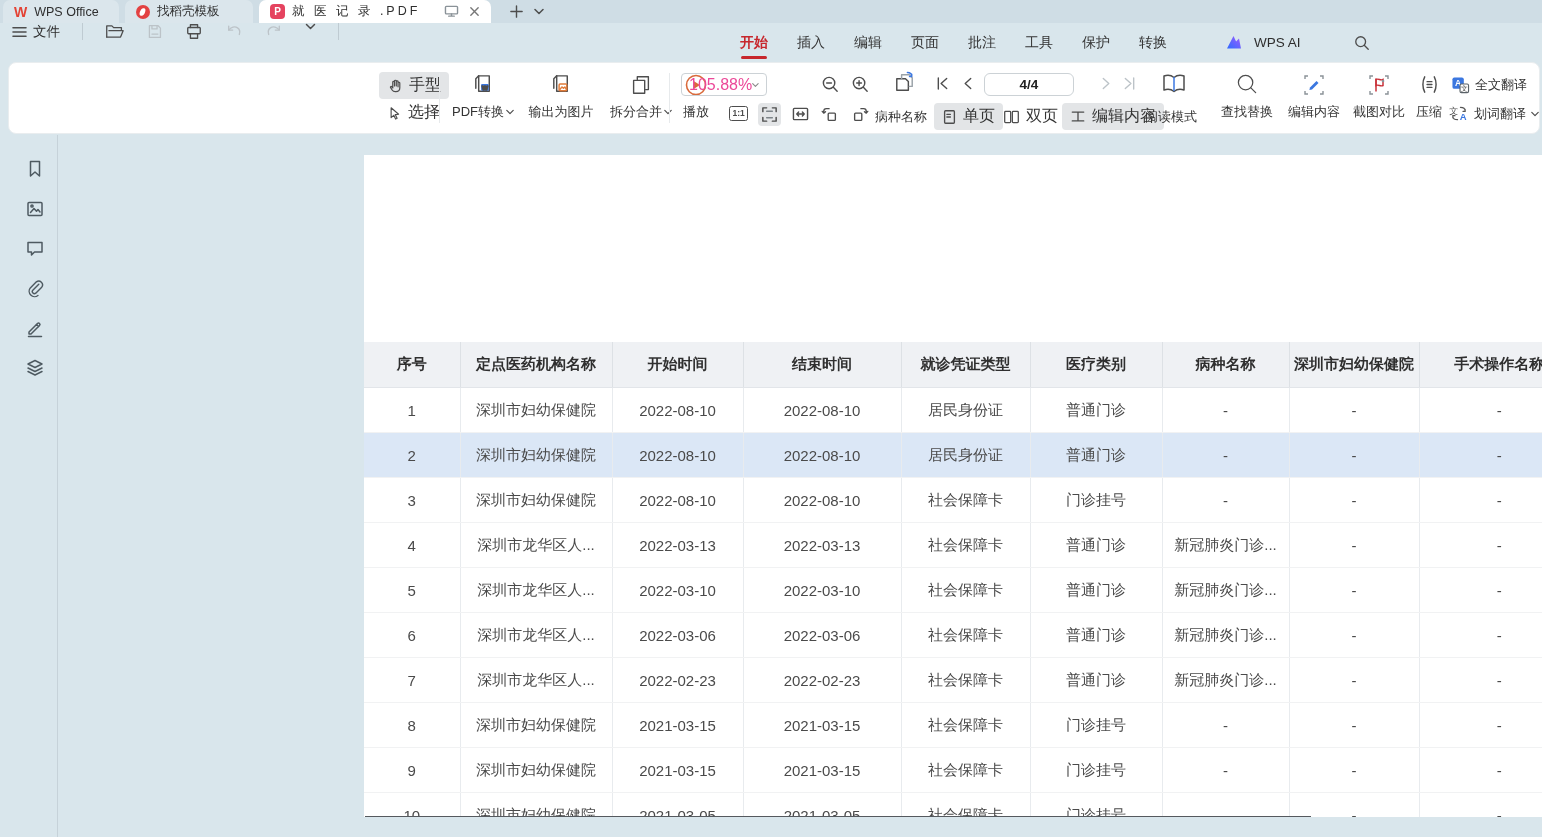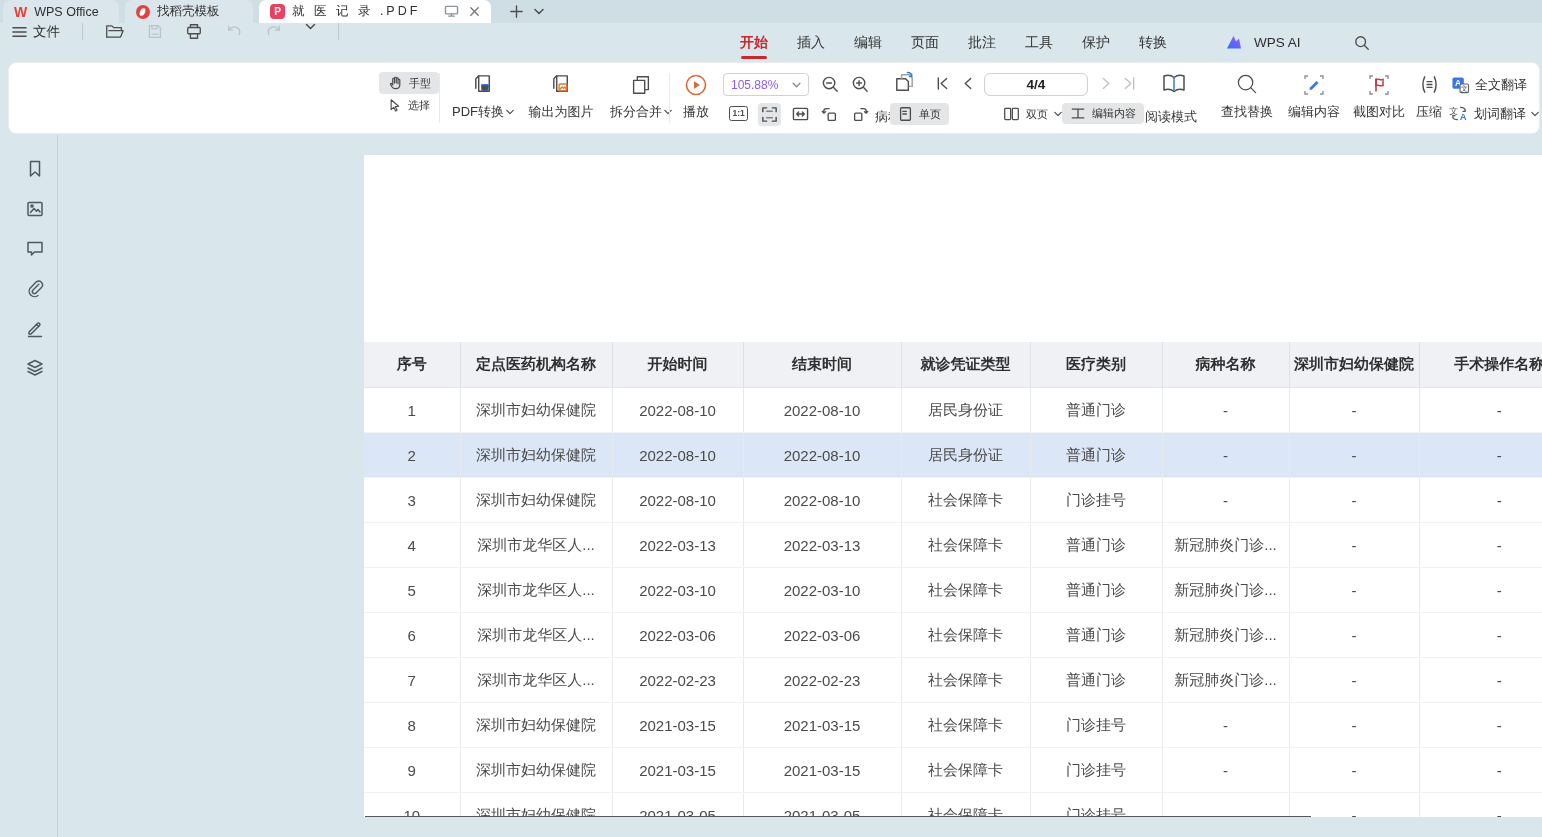--- a/index.html
+++ b/index.html
@@ -27,29 +27,29 @@
   .qdiv{width:1px;height:17px;background:#bfcbd2}
   .filebtn{display:flex;align-items:center;gap:6px;font-size:13.5px;color:#2e2e2e}
   #menubar{position:absolute;left:740px;top:0;height:39px;display:flex;align-items:center;gap:29px;font-size:14px;color:#333}
   .menu-item{position:relative;cursor:default;white-space:nowrap}
   .menu-item.active{color:#c7272d;font-weight:bold}
   .menu-item.active::after{content:"";position:absolute;left:50%;transform:translateX(-50%);bottom:-7px;width:26px;height:2.5px;background:#c7272d;border-radius:2px}
   .ai-cluster{display:flex;align-items:center;gap:12px;margin-left:30px;font-size:13.5px;color:#2e2e2e}
   
   #ribbon{position:absolute;left:8px;top:62px;width:1532px;height:72px;background:#fff;border:1px solid #e9edef;border-radius:8px;box-sizing:border-box}
   .sep{position:absolute;top:10px;width:1px;height:50px;background:#e7eaec}
-  .pill{display:flex;align-items:center;gap:6px;font-size:11px;color:#333;padding:3px 8px;border-radius:4px;white-space:nowrap}
+  .pill{display:flex;align-items:center;gap:6px;font-size:16px;color:#333;padding:3px 8px;border-radius:4px;white-space:nowrap}
   .pill.sel{background:#e3e5e7}
   .stack{position:absolute;top:8px;display:flex;flex-direction:column;align-items:center;gap:5px;font-size:13px;color:#333;white-space:nowrap}
   .stack .lbl{display:flex;align-items:center;gap:2px}
   .iconbox{height:27px;display:flex;align-items:center;justify-content:center}
   .selbox{background:#e3e5e7;border-radius:4px;padding:2px}
-  .zoombox{position:absolute;left:714px;top:10px;width:86px;height:23px;border:1px solid #ccd2d6;border-radius:4px;
-           display:flex;align-items:center;justify-content:space-between;padding:0 7px;font-size:12px;color:#8b5cf6;box-sizing:border-box}
-  .pagebox{position:absolute;left:975px;top:10px;width:104px;height:23px;border:1px solid #ccd2d6;border-radius:6px;
+  .zoombox{position:absolute;left:672px;top:10px;width:86px;height:23px;border:1px solid #ccd2d6;border-radius:4px;
+           display:flex;align-items:center;justify-content:space-between;padding:0 7px;font-size:16px;color:#ec4899;box-sizing:border-box}
+  .pagebox{position:absolute;left:975px;top:10px;width:90px;height:23px;border:1px solid #ccd2d6;border-radius:6px;
            display:flex;align-items:center;justify-content:center;font-size:13.5px;font-weight:bold;color:#222;box-sizing:border-box}
   .navbtn{position:absolute;top:13px}
   .one2one{border:1.4px solid #4d4d4d;border-radius:2.5px;font-size:8.5px;font-weight:bold;color:#4d4d4d;padding:2px 2.5px;line-height:1}
   .rowlabel{position:absolute;font-size:13px;color:#333;white-space:nowrap}
   .inline-tool{position:absolute;display:flex;align-items:center;gap:5px;font-size:13px;color:#333;white-space:nowrap}
   
   #docarea{position:absolute;left:12px;top:135px;width:100%;height:702px;background:#d9e6ec}
   #sidebar{position:absolute;left:0;top:0;width:46px;height:100%;border-right:1px solid #c6d2d9;display:flex;flex-direction:column;align-items:center;padding-top:24px;gap:20px;box-sizing:border-box}
   #sidebar svg{stroke:#4e5a61}
   #page{position:absolute;left:352px;top:20px;right:0;height:662px;background:#fff;overflow:hidden}
@@ -311,21 +311,21 @@
         <path d="M11.5 2v12M2.5 2.5L8.5 8l-6 5.5"></path>
       </svg>
     </span>
   <span class="abs" style="left:1152px;top:8px">
     <svg class="ic" width="26" height="25" viewBox="0 0 26 25">
         <path d="M3 5c3.5-1.2 7-1 10 1.5C16 4 19.5 3.8 23 5v14c-3.5-1.2-7-1-10 1.5-3-2.5-6.5-2.7-10-1.5z"></path>
         <path d="M13 6.5v13" stroke="#3b77e0"></path>
       </svg>
     </span>
 
-  <div class="abs pill sel" style="left:881px;top:40px">
+  <div class="abs pill sel" style="left:925px;top:40px">
     <svg class="ic" width="15" height="16" viewBox="0 0 16 18">
         <rect x="2.5" y="2" width="11" height="14" rx="1"></rect>
         <path d="M5 6h4M5 9h4"></path>
       </svg>
     <span>单页</span>
   </div>
   <div class="abs pill" style="left:986px;top:40px">
     <svg class="ic" width="17" height="16" viewBox="0 0 20 18">
         <rect x="2" y="2.5" width="7" height="13" rx="1"></rect>
         <rect x="11" y="2.5" width="7" height="13" rx="1"></rect>

